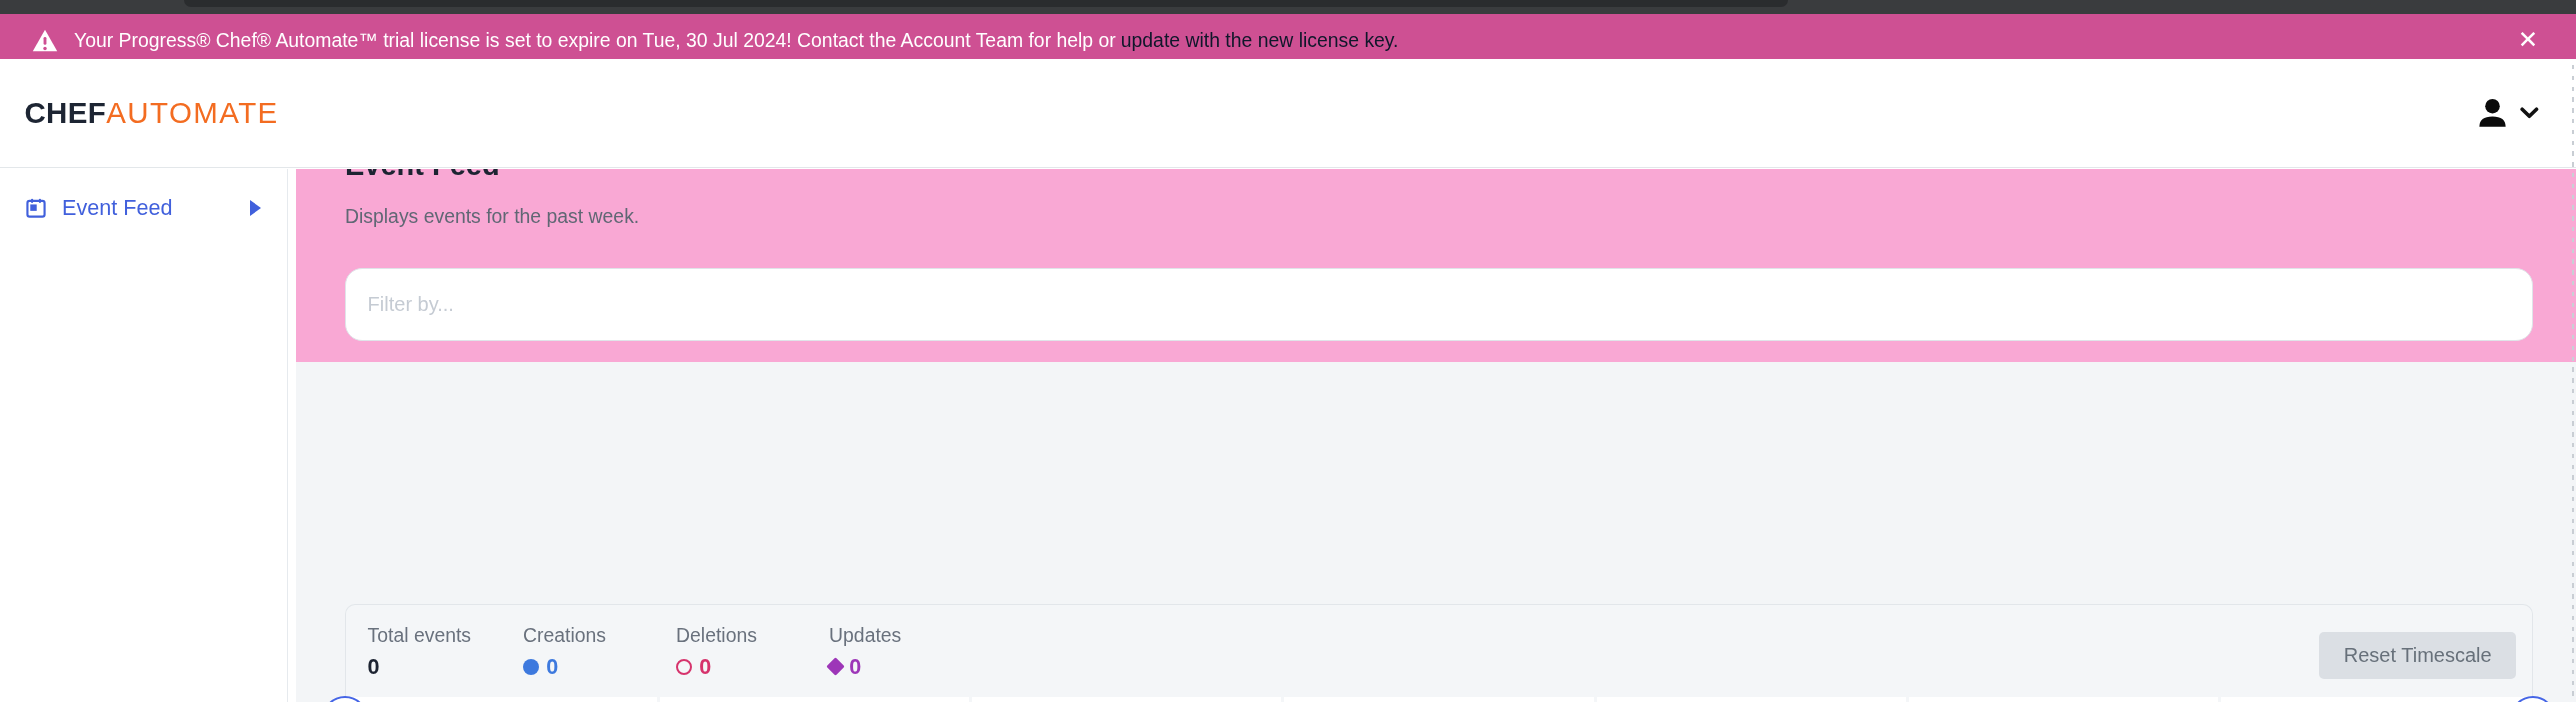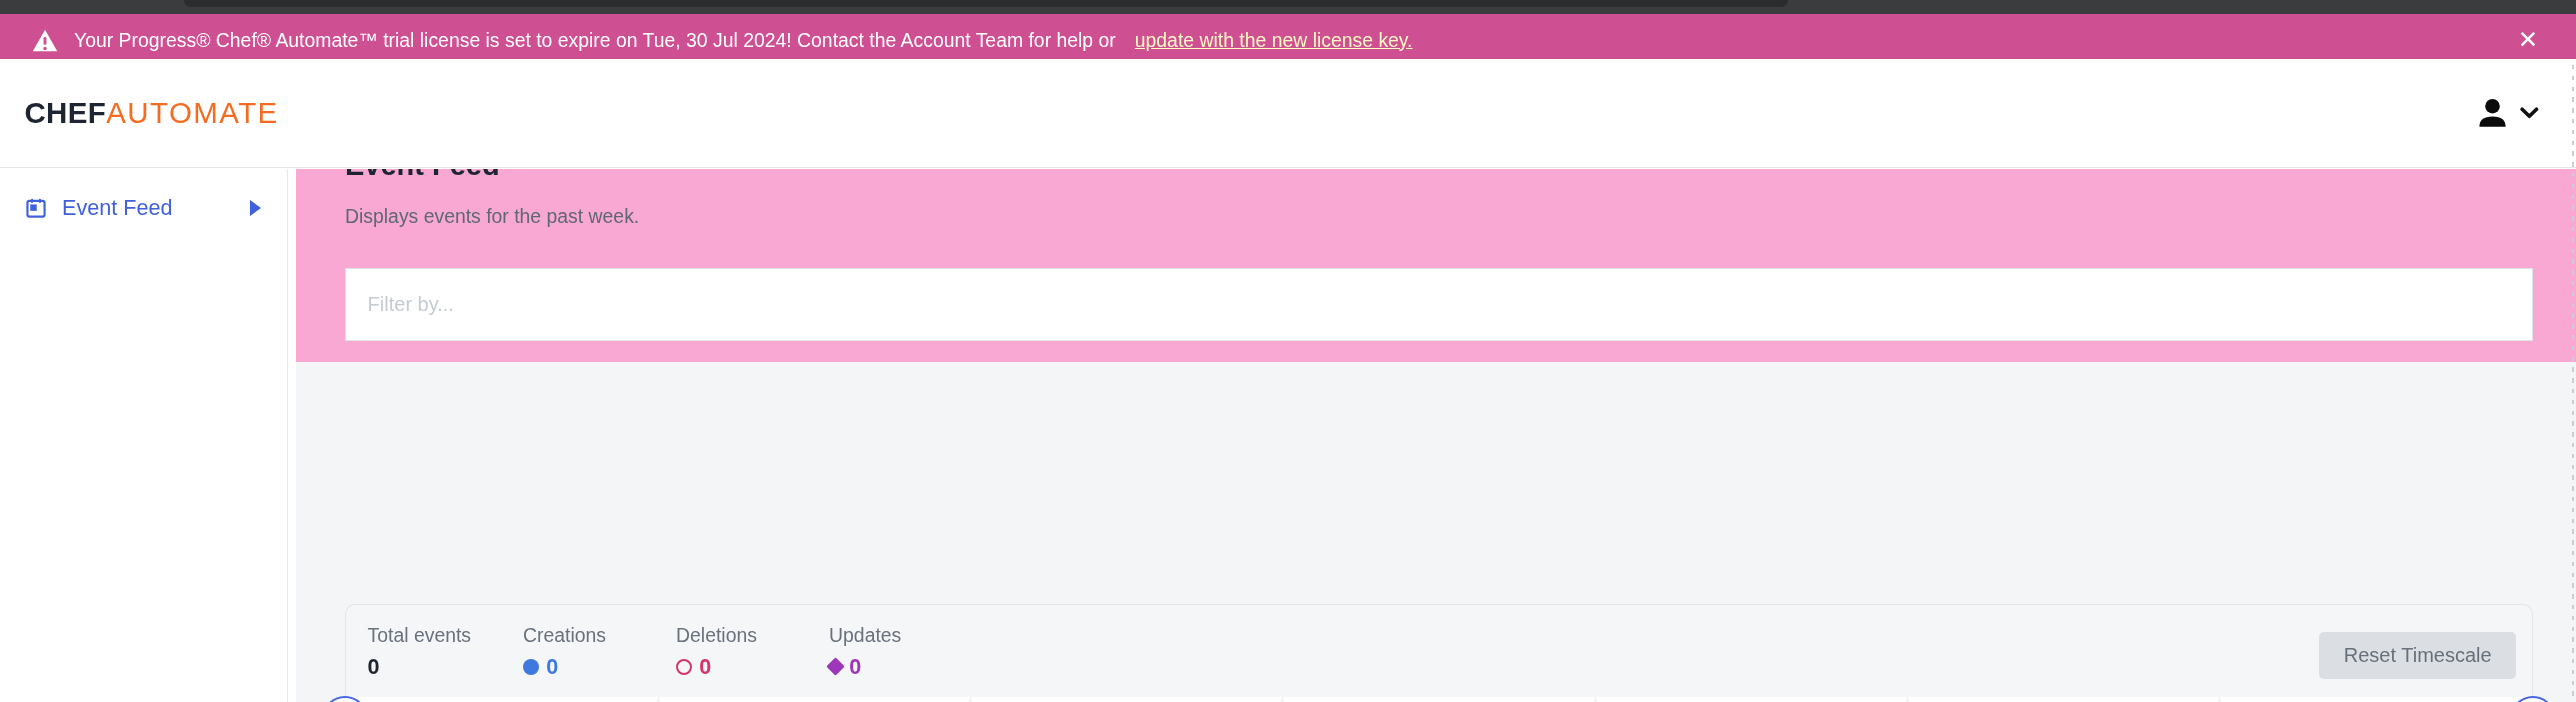--- a/index.html
+++ b/index.html
@@ -11,21 +11,21 @@
   .topbar { position:absolute; left:0; top:0; width:2576px; height:14.4px; background:#3a3c3e; }
   .topbar-tab { position:absolute; left:184px; top:0; width:1604px; height:6.5px;
                 background:#2a2c2e; border-radius:0 0 7.2px 7.2px; }
 
   
   .banner { position:absolute; left:0; top:14.4px; width:2576px; height:52px;
             background:#ce5093; color:#fff; display:flex; align-items:center;
             padding:0 32px; font-size:19.4px; }
   .banner .warn { width:26px; height:23px; margin-right:16px; flex:0 0 auto; }
   .banner .msg { white-space:nowrap; }
-  .banner a.lic-link { color:#fef9c3; text-decoration:underline; margin-left:19px; cursor:pointer; }
+  .banner a.lic-link { color:#0f172a; margin-left:5px; cursor:pointer; }
   .banner .close { margin-left:auto; font-size:24.4px; font-weight:300; color:#fff;
                    cursor:pointer; line-height:1; padding:2.9px 5.8px; }
 
   
   .hdr { position:absolute; left:0; top:59px; width:2576px; height:109px; background:#fff;
          border-bottom:1.4px solid #e3e7ea; display:flex; align-items:center; padding:0 24.4px; }
   .logo { font-size:29.5px; letter-spacing:0.4px; white-space:nowrap; cursor:pointer; }
   .logo .chef { color:#1d2533; font-weight:800; }
   .logo .automate { color:#f36c21; font-weight:400; letter-spacing:1.4px; }
   .nav { display:flex; gap:52px; margin-left:49px; }
@@ -43,21 +43,21 @@
   .side-item .lbl { font-size:21.6px; }
   .side-item .arrow { margin-left:auto; width:0; height:0; border-left:11.5px solid #4160dc;
                       border-top:8px solid transparent; border-bottom:8px solid transparent; }
 
   .content { position:absolute; left:296px; top:169px; width:2287px; height:534px;
              background:#f9a8d4; overflow:hidden;text-decoration:underline; }
   .page-title { position:absolute; top:-20px; left:49px; font-size:29px; font-weight:600;
                 color:#1d2432; }
   .page-sub { position:absolute; top:36px; left:49px; font-size:19.4px; color:#606774; }
   .filter-input { position:absolute; top:99px; left:49px; width:2188px; height:73px;
-                  border:1.4px solid #e0e4e9; border-radius:1px; font-size:20px; color:#3a414c;
+                  border:1.4px solid #e0e4e9; border-radius:17px; font-size:20px; color:#3a414c;
                   padding:0 21.6px; outline:none; background:#fff;
                   font-family:"Liberation Sans", sans-serif; }
   .filter-input::placeholder { color:#c5cbd3; }
 
   .gray { position:absolute; left:0; right:0; top:193px; bottom:0; background:#f3f5f7; }
 
   
   .panel { position:absolute; left:49px; top:242px; width:2188px; height:503px;
            background:#f4f6f8; border:1.4px solid #e2e6ea; border-bottom:none;
            border-radius:10px 10px 0 0; }

